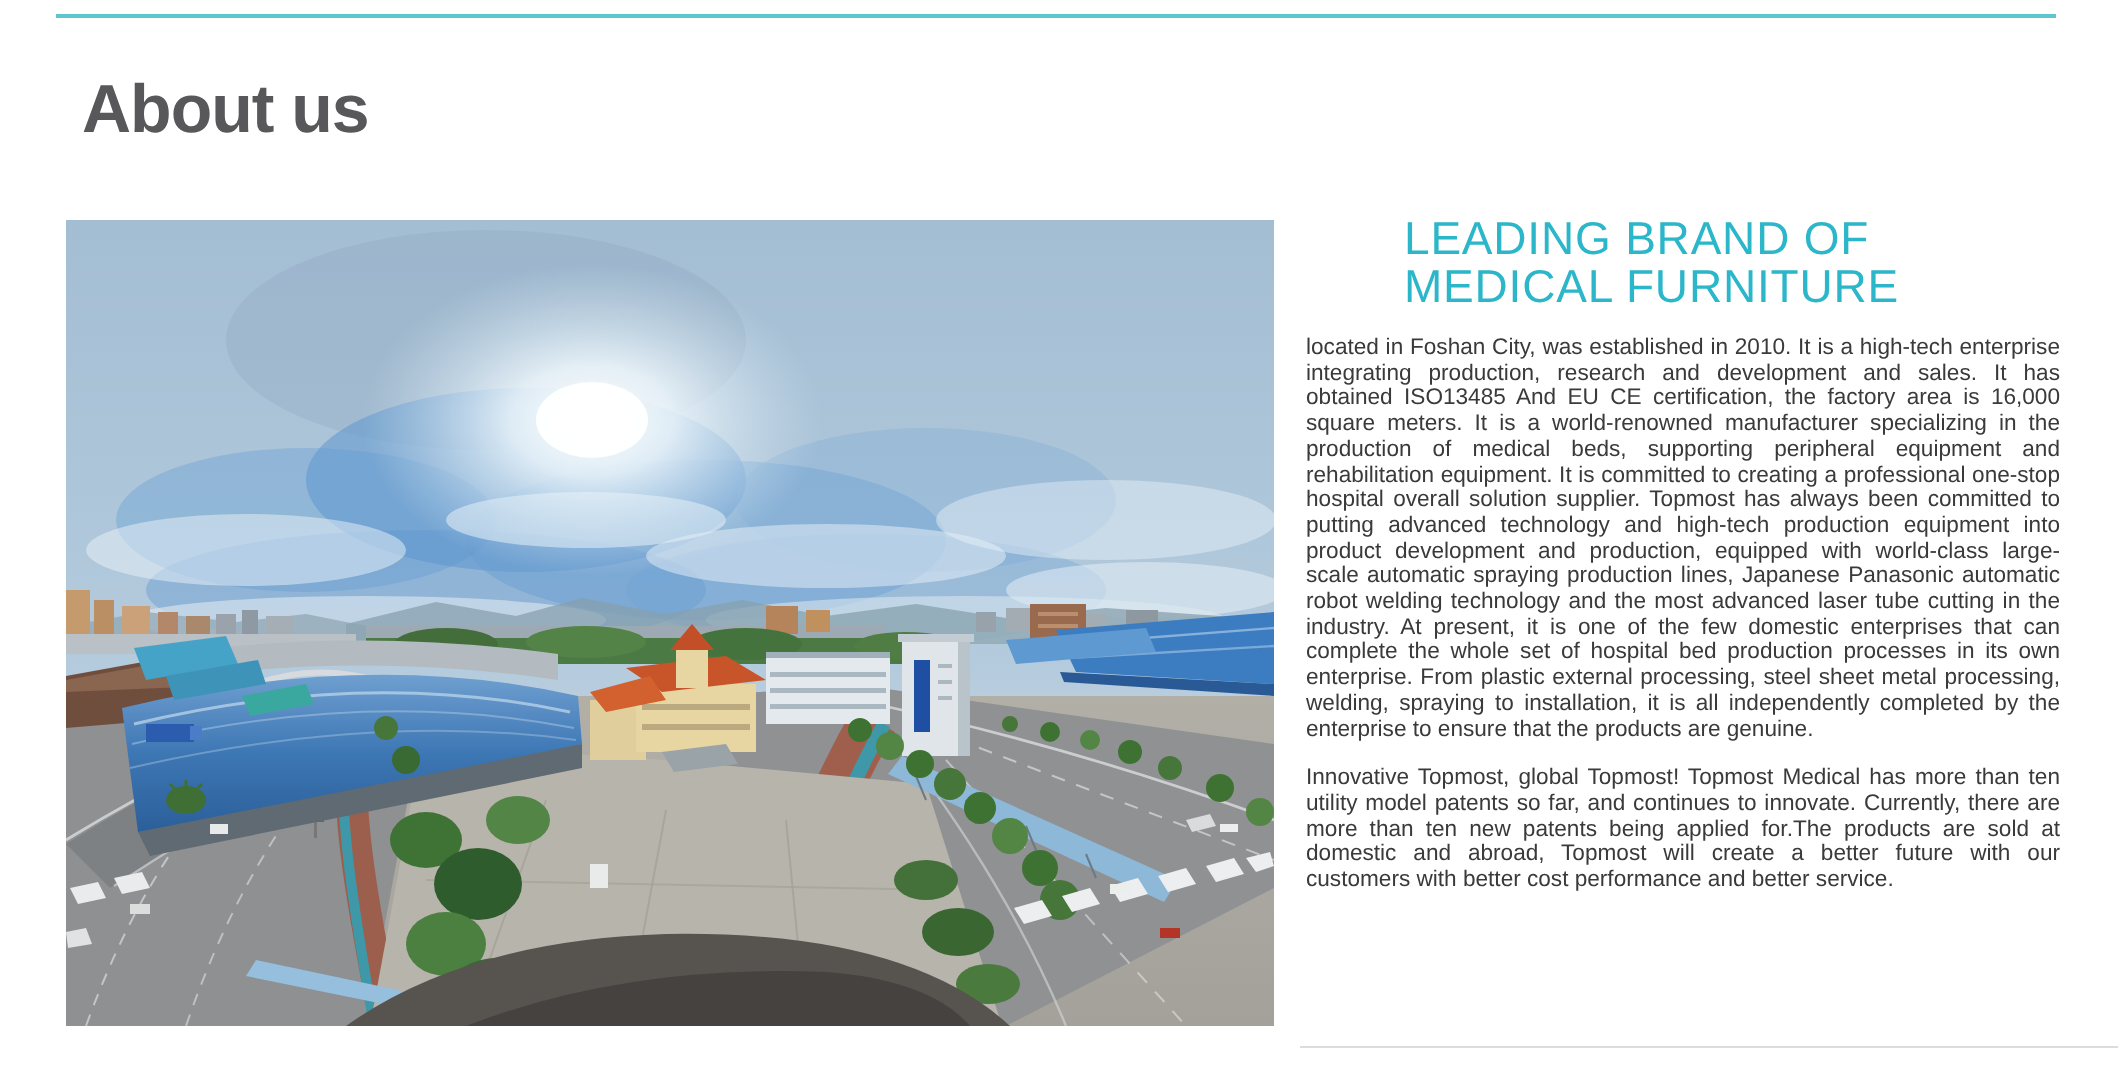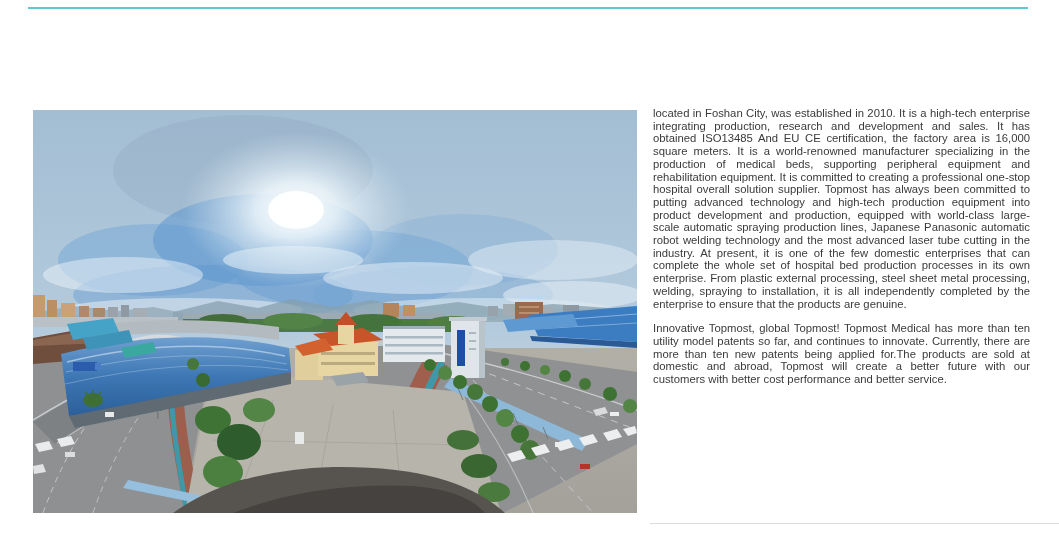--- a/index.html
+++ b/index.html
@@ -40,20 +40,21 @@
     background:#dcdcdc;
   }
 </style>
 </head>
 <body>
 
 <div class="page">
 
   <div class="top-divider"></div>
 
+  <h1 class="page-title">About us</h1>
 
   <figure class="panorama">
     <svg viewBox="0 0 604 403">
       <defs>
         <linearGradient id="sky" x1="0" y1="0" x2="0" y2="1">
           <stop offset="0" stop-color="#a3bdd3"></stop>
           <stop offset="0.55" stop-color="#b4cbdd"></stop>
           <stop offset="1" stop-color="#dde7ed"></stop>
         </linearGradient>
         <radialGradient id="sun" cx="0.5" cy="0.5" r="0.5">
@@ -270,19 +271,23 @@
       </g>
 
       <g>
         <path d="M140,403 Q200,360 300,357 Q420,355 472,403 Z" fill="#57544f"></path>
         <path d="M200,403 Q280,372 380,376 Q432,380 452,403 Z" fill="#454240"></path>
       </g>
     </svg>
   </figure>
 
   <div class="content">
+    <h2 class="section-heading">
+      <span>LEADING BRAND OF</span>
+      <span>MEDICAL FURNITURE</span>
+    </h2>
     <p class="para">located in Foshan City, was established in 2010.  It is a high-tech enterprise integrating production, research and development and sales. It has obtained ISO13485 And EU CE certification, the  factory area is 16,000 square meters. It is a world-renowned manufacturer specializing in the production of medical beds, supporting peripheral equipment and rehabilitation equipment. It is committed to creating a professional one-stop hospital overall solution supplier. Topmost has always been committed to putting advanced technology and high-tech production equipment into product development and production, equipped with world-class large-scale automatic spraying production lines, Japanese Panasonic automatic robot welding technology and the most advanced laser tube cutting in the industry. At present, it is one of the few domestic enterprises that can complete the whole set of hospital bed production processes in its own enterprise. From plastic external processing, steel sheet metal processing, welding, spraying to installation, it is all independently completed by the enterprise to ensure that the products are genuine.</p>
     <p class="para">Innovative Topmost, global Topmost! Topmost Medical has more than ten utility model patents so far, and continues to innovate. Currently, there are more than ten new patents being applied for.The products are sold at domestic  and abroad, Topmost will create a better future with our customers with better cost performance and better service.</p>
   </div>
 
   <div class="bottom-divider"></div>
 
 </div>
 
 </body></html>

